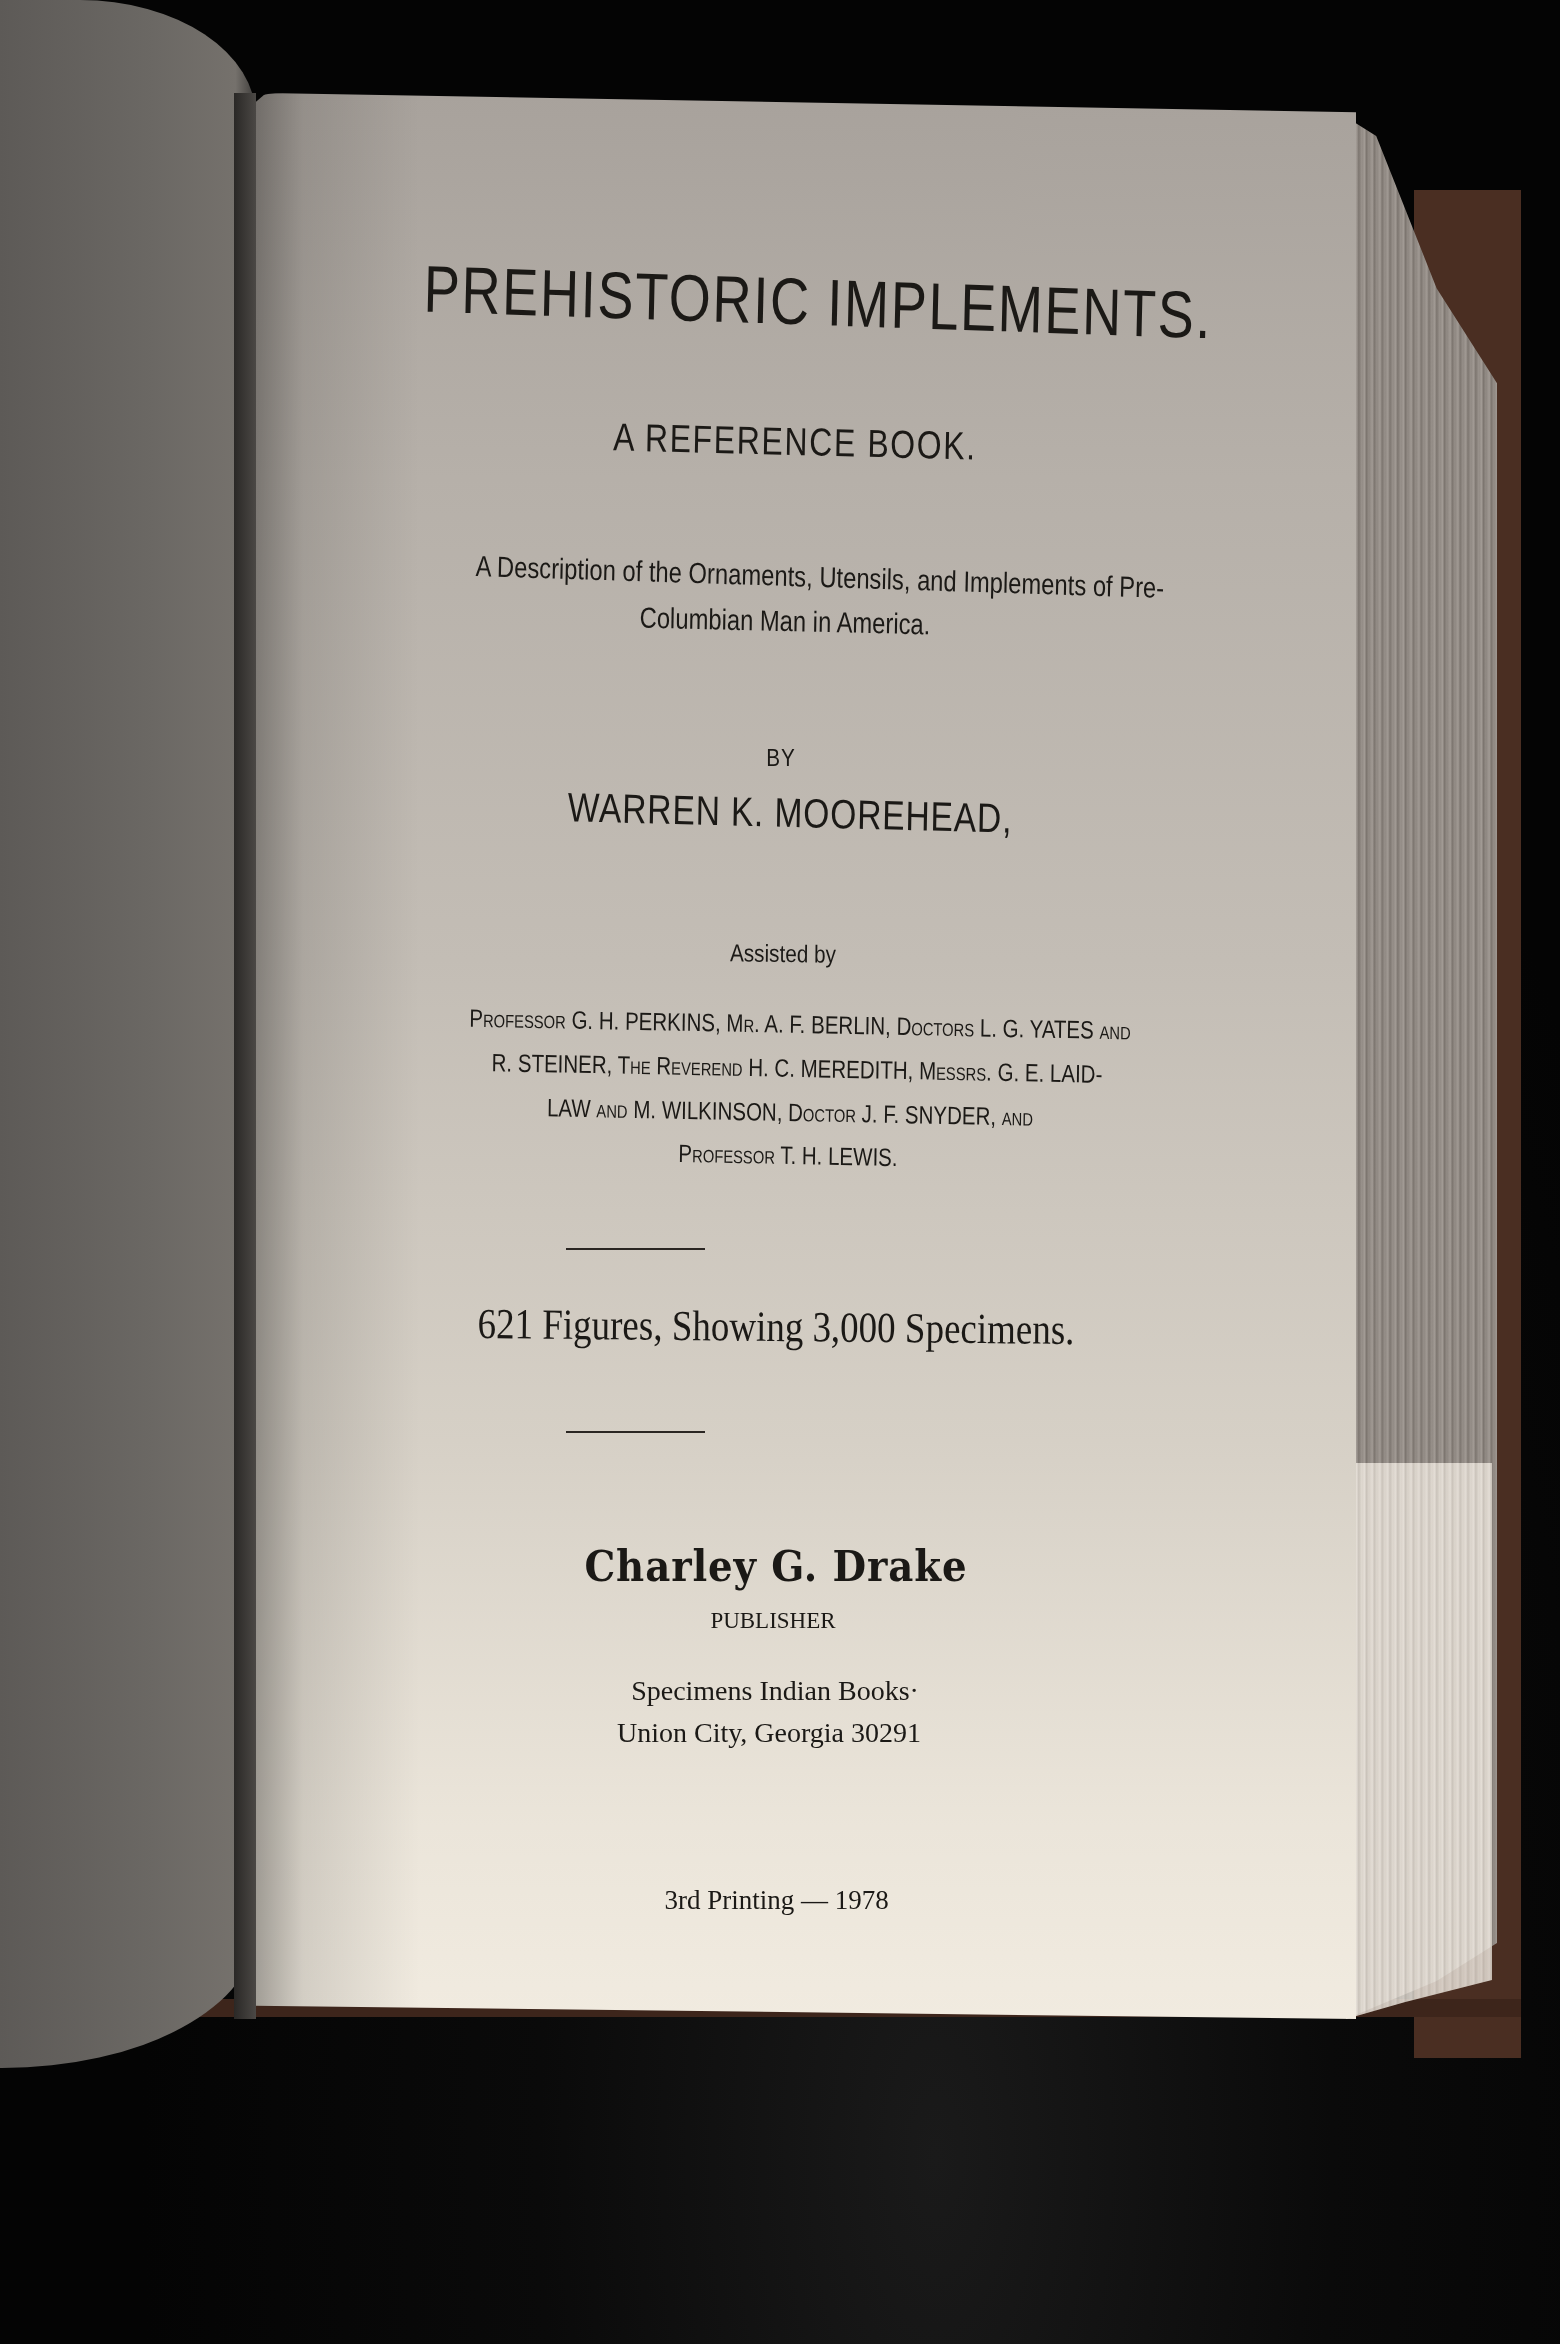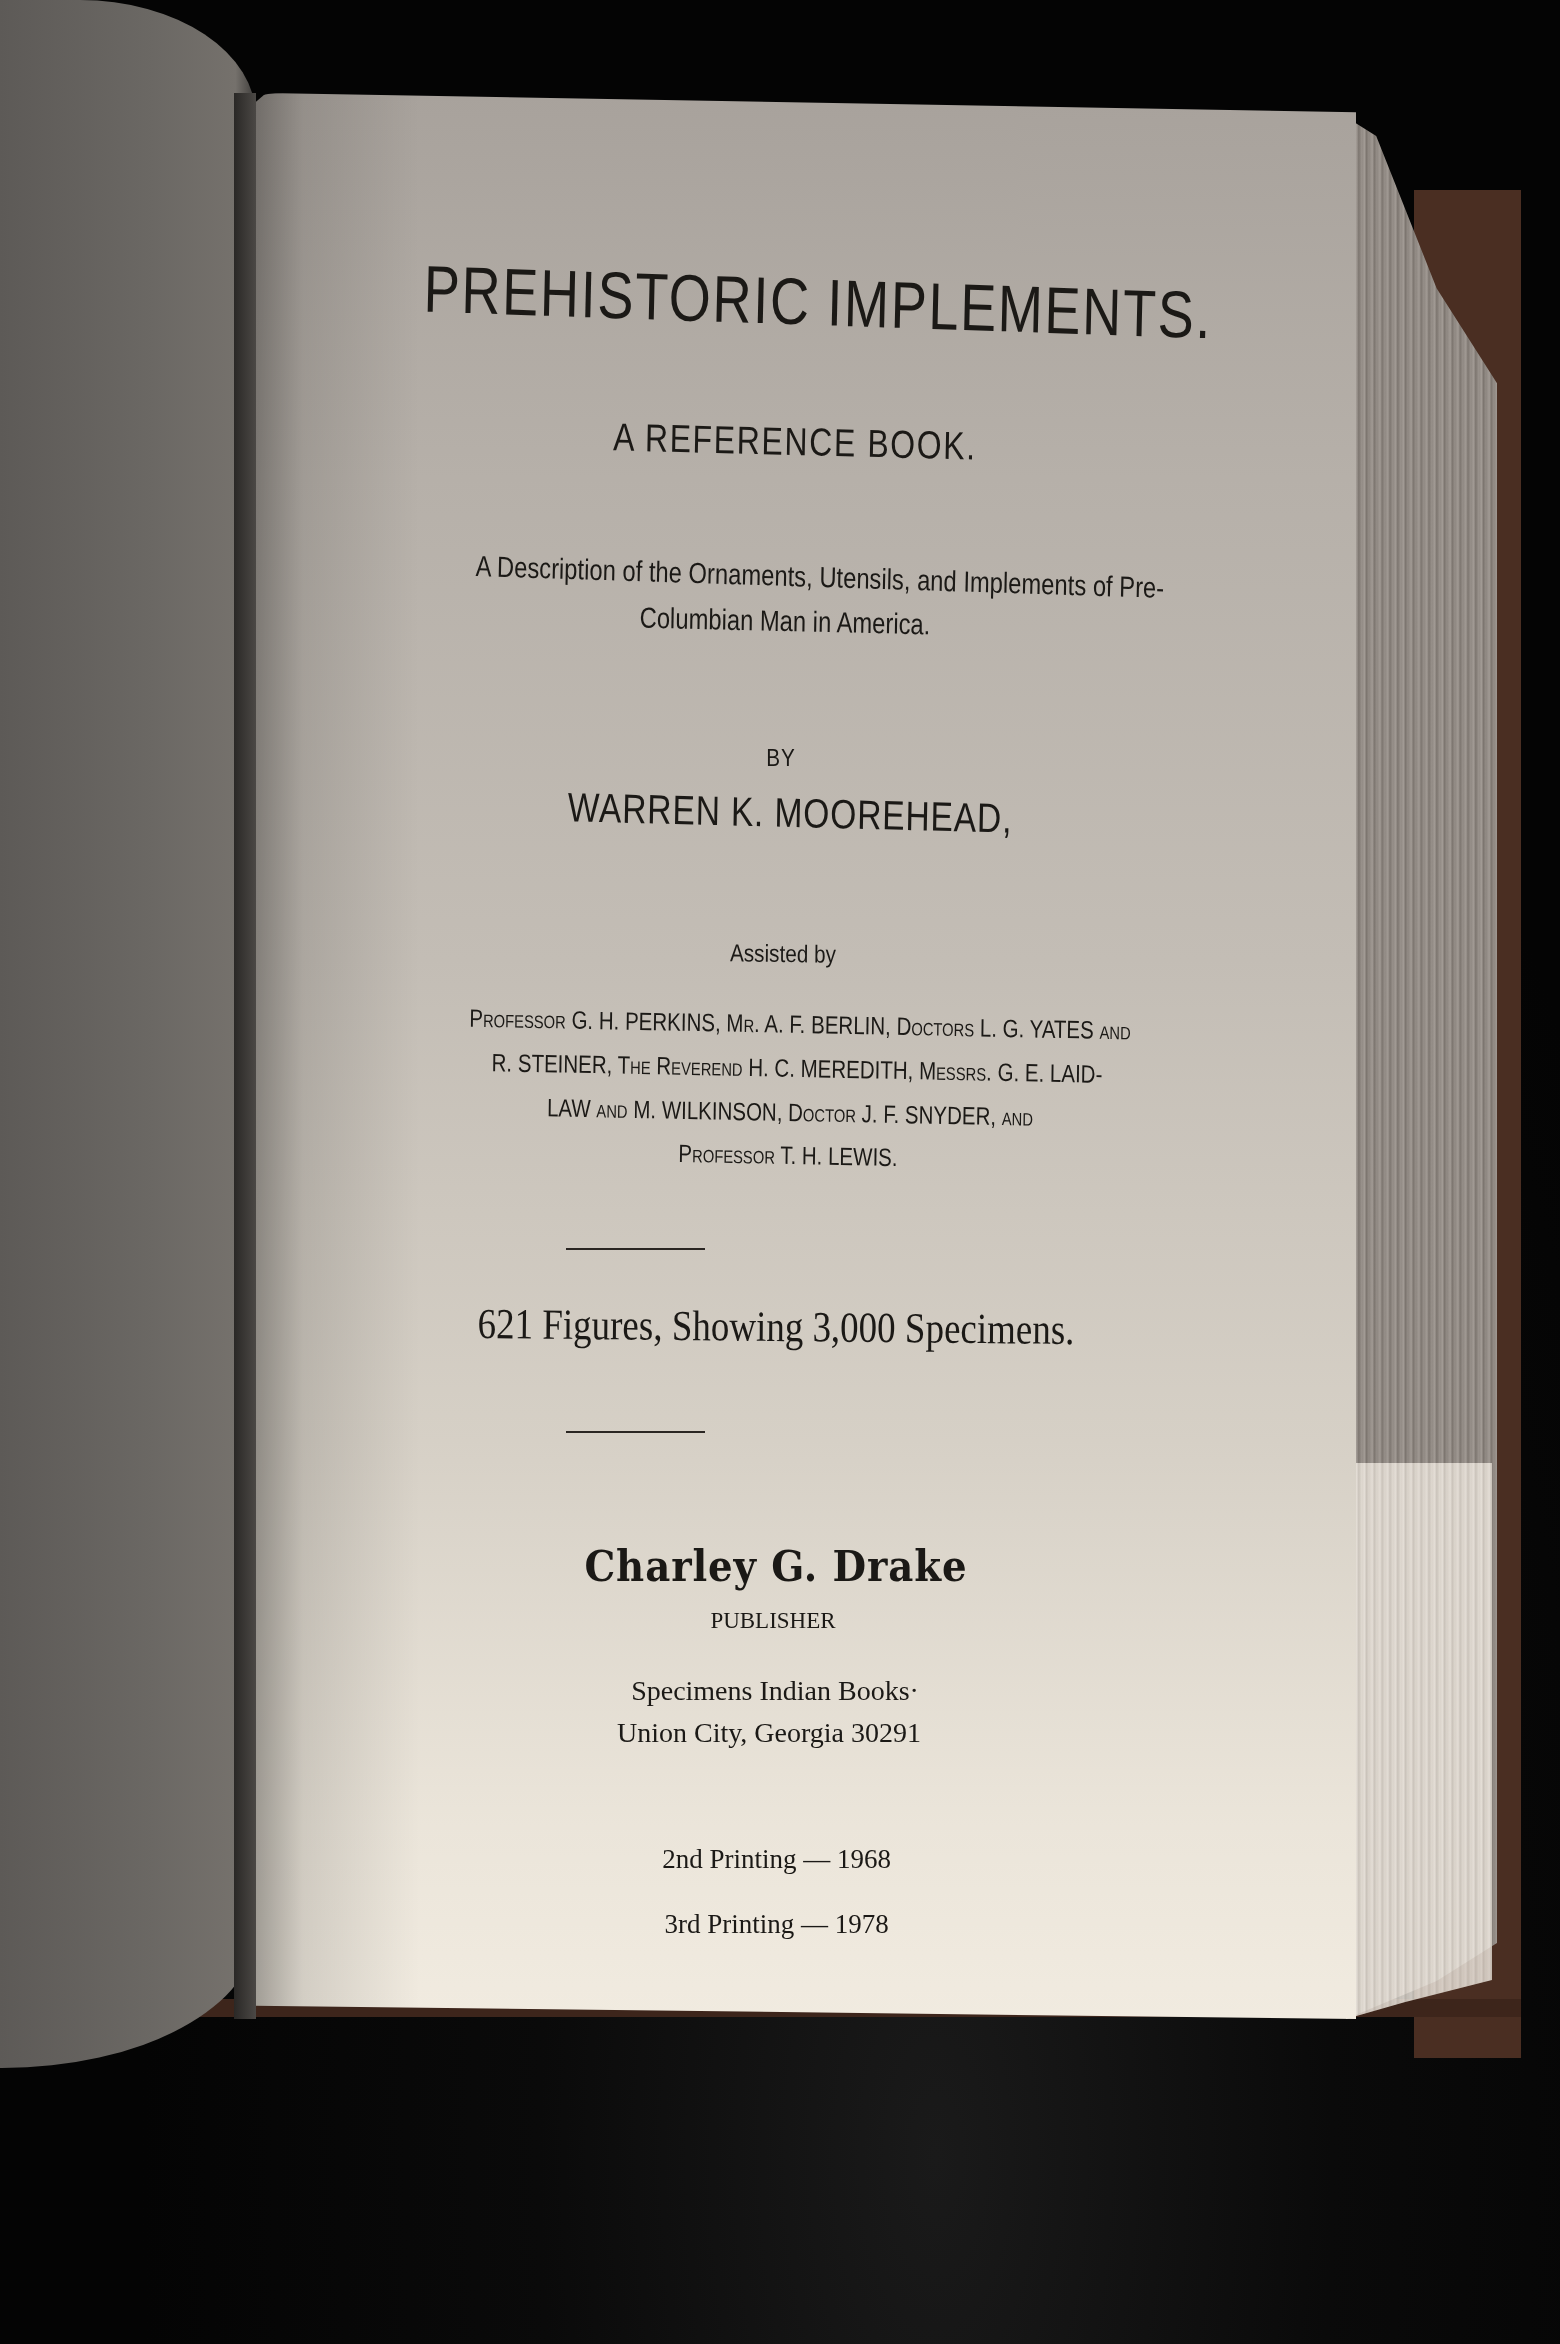--- a/index.html
+++ b/index.html
@@ -201,21 +201,20 @@
     }
     .printing-1 {
       top: 1751px;
       font-size: 27px;
       left: -23.4px;
     }
     .printing-2 {
       top: 1792px;
       font-size: 27px;
       left: -23.4px;
-      margin-top: 24px;
     }
     .spine-shadow {
       position: absolute;
       left: 234px;
       top: 93px;
       width: 21.5px;
       height: 1926px;
       background: linear-gradient(90deg, #2a2826, #4b4845);
     }
   </style>
@@ -254,20 +253,19 @@
 
     <div class="line serif figures">621 Figures, Showing 3,000 Specimens.</div>
 
     <div class="rule rule-2"></div>
 
     <div class="line publisher-name">Charley G. Drake</div>
     <div class="line serif publisher-label">PUBLISHER</div>
     <div class="line serif address-1">Specimens Indian Books·</div>
     <div class="line serif address-2">Union City, Georgia 30291</div>
 
-    <div class="line serif printing-1">2nd Printing — 1968</div>
     <div class="line serif printing-2">3rd Printing — 1978</div>
 
   </div>
 </div>
 
 <div class="spine-shadow"></div>
 
 
 </body></html>

